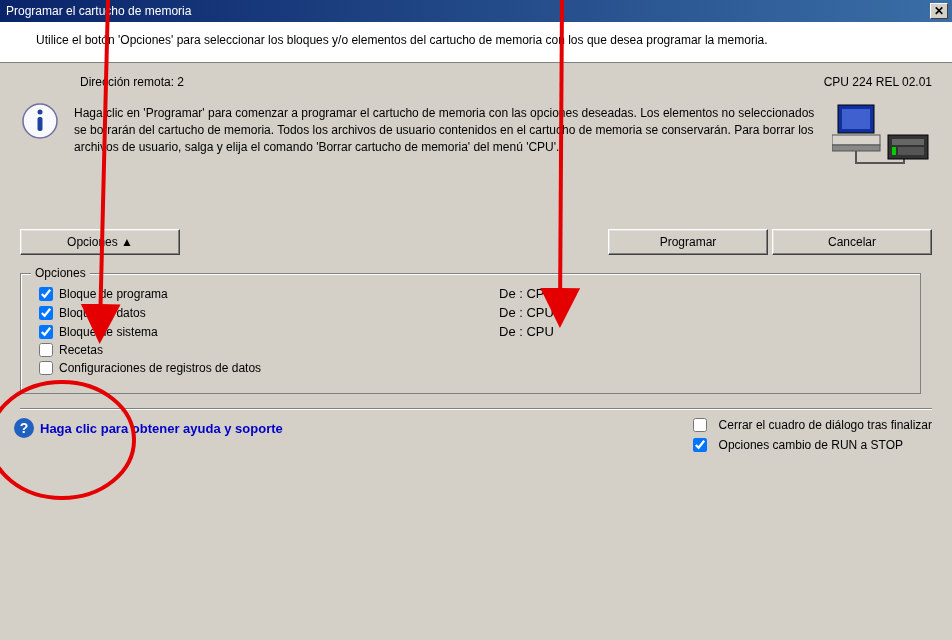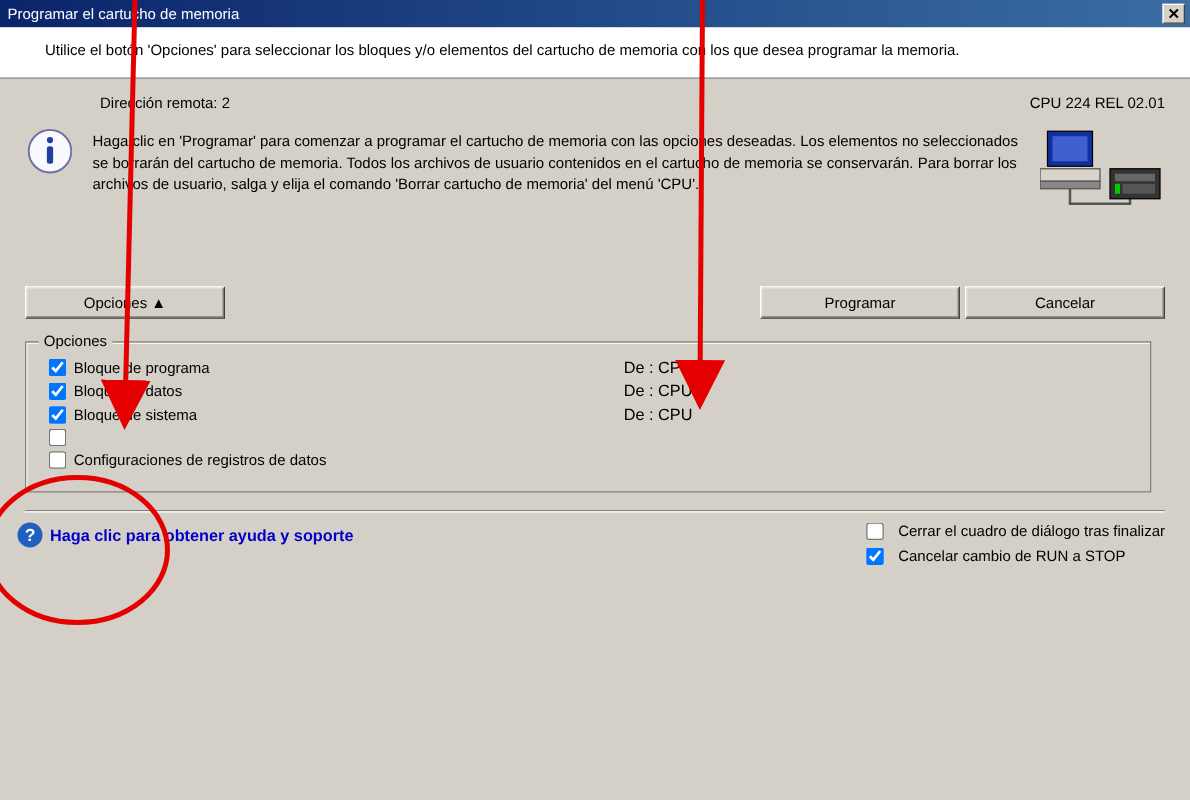--- a/index.html
+++ b/index.html
@@ -268,20 +268,21 @@
     </div>
 
     <div class="opt-row">
       <input type="checkbox" class="opt-check" checked="" style="">
       <span class="opt-label">Bloque de sistema</span>
       <span class="opt-src">De : CPU</span>
     </div>
 
     <div class="opt-row">
       <input type="checkbox" class="opt-check" style="">
+      <span class="opt-label">Recetas</span>
       <span class="opt-src"></span>
     </div>
 
     <div class="opt-row">
       <input type="checkbox" class="opt-check" style="">
       <span class="opt-label">Configuraciones de registros de datos</span>
       <span class="opt-src"></span>
     </div>
   </div>
 
@@ -292,21 +293,21 @@
       <div class="help-icon">?</div>
       <span>Haga clic para obtener ayuda y soporte</span>
     </div>
     <div class="footer-checks">
       <div class="footer-check-row">
         <input type="checkbox" class="opt-check" style="">
         <span>Cerrar el cuadro de diálogo tras finalizar</span>
       </div>
       <div class="footer-check-row">
         <input type="checkbox" class="opt-check" checked="" style="">
-        <span>Cancelar cambio de RUN a STOP</span>
+        <span>Opciones cambio de RUN a STOP</span>
       </div>
     </div>
   </div>
 </div>
 
 <svg class="annotations">
   <defs>
     <marker id="arrowhead" markerWidth="10" markerHeight="10" refX="6" refY="5" orient="auto">
       <polygon points="0,0 10,5 0,10" fill="#e40000"></polygon>
     </marker>

